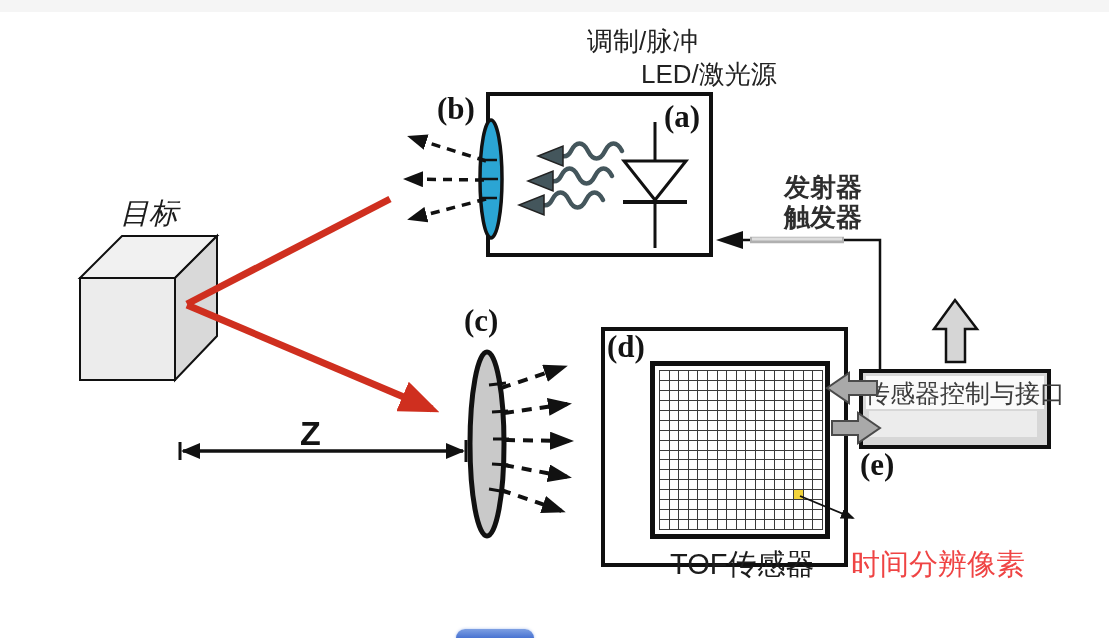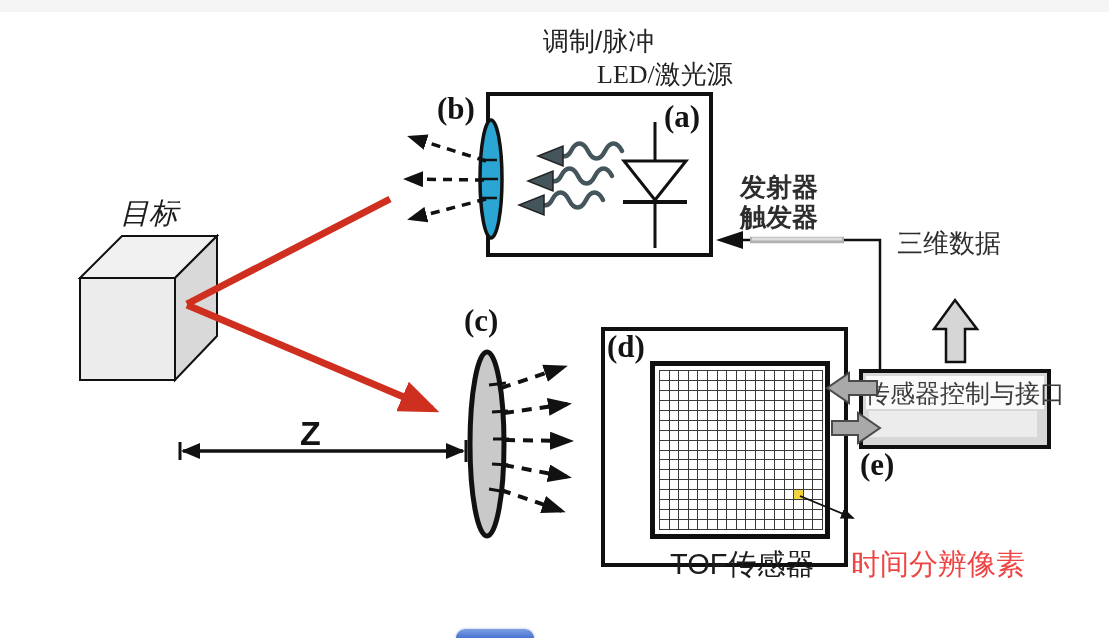--- a/index.html
+++ b/index.html
@@ -18,25 +18,25 @@
   .pixel-grid{left:659px;top:370px;width:163px;height:159px;display:grid;z-index:2;
     border-top:1px solid #3a3a3a;border-left:1px solid #3a3a3a;background:#ffffff;}
   .pixel-grid .cell{border-right:1px solid #3a3a3a;border-bottom:1px solid #3a3a3a;}
   .pixel-grid .cell.hl{background:#f2d43c;}
   .ctrl-box{left:859px;top:369px;width:184px;height:72px;border:4px solid #101010;background:#d7d7d7;z-index:2;}
   .ctrl-band{position:absolute;left:3px;top:3px;right:3px;height:33px;background:#fafafa;}
   .ctrl-band2{position:absolute;left:6px;top:38px;right:10px;height:26px;background:#ececec;}
   .ctrl-text{position:absolute;left:2px;top:4px;width:100%;font-size:25px;color:#3c3c3c;white-space:nowrap;}
   
   .lbl{position:absolute;z-index:6;white-space:nowrap;}
-  .cjk26{font-size:26px;color:#222222;}
+  .cjk26{font-size:26px;color:#222222;margin-left:44px;}
   .cjk29{font-size:29px;color:#1c1c1c;}
   .serifbold{font-family:"Liberation Serif", serif;font-weight:bold;font-size:31px;color:#141414;}
   .t-mod{left:543px;top:24px;}
-  .t-led{left:597px;top:57px;font-family:Liberation Serif, serif;}
+  .t-led{left:597px;top:57px;}
   .t-b{left:437px;top:91px;}
   .t-a{left:664px;top:99px;}
   .t-c{left:464px;top:303px;}
   .t-d{left:607px;top:329px;}
   .t-e{left:860px;top:447px;}
   .t-target{left:120px;top:194px;font-style:italic;}
   .t-z{left:300px;top:414px;font-size:34px;font-weight:bold;color:#141414;}
   .t-trigger{left:740px;top:172px;line-height:30px;color:#2d2d2d;font-weight:bold;}
   .t-out3d{left:897px;top:228px;line-height:31px;color:#2d2d2d;}
   .t-tof{left:670px;top:545px;}
@@ -447,18 +447,17 @@
 <div class="lbl serifbold t-c">(c)</div>
 <div class="lbl serifbold t-d">(d)</div>
 <div class="lbl serifbold t-e">(e)</div>
 <div class="lbl cjk29 t-target">目标</div>
 <div class="lbl t-z">Z</div>
 <div class="lbl cjk26 t-trigger">
   <div>发射器</div>
   <div>触发器</div>
 </div>
 <div class="lbl cjk26 t-out3d">
-  <div>三维数据</div>
 </div>
 <div class="lbl cjk29 t-tof">TOF传感器</div>
 <div class="lbl cjk29 t-pixel">时间分辨像素</div>
 
 <div class="abs blue-btn"></div>
 
 </body></html>

